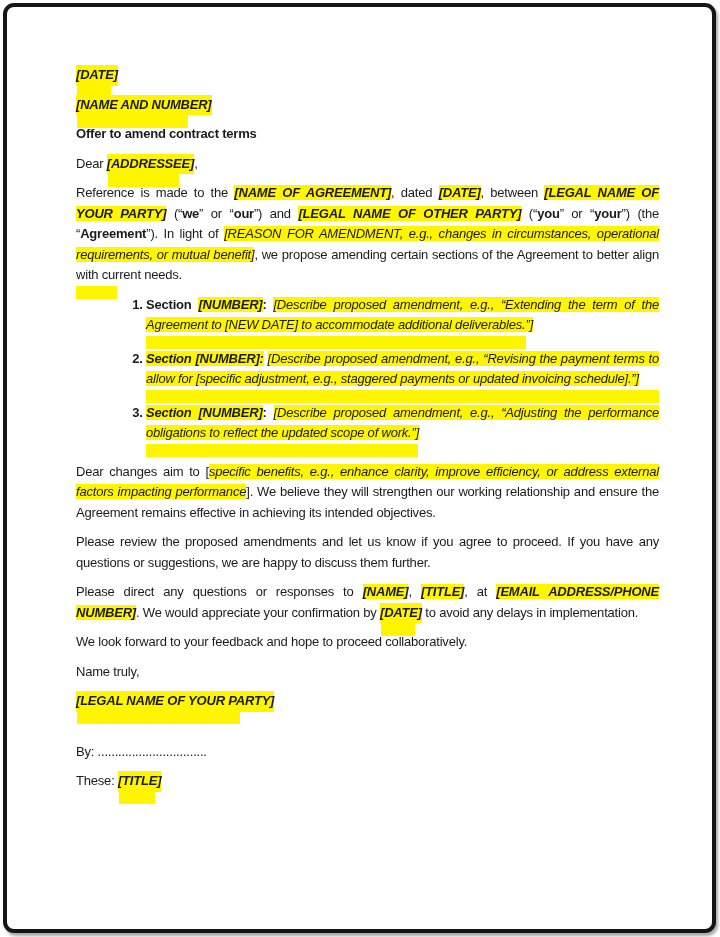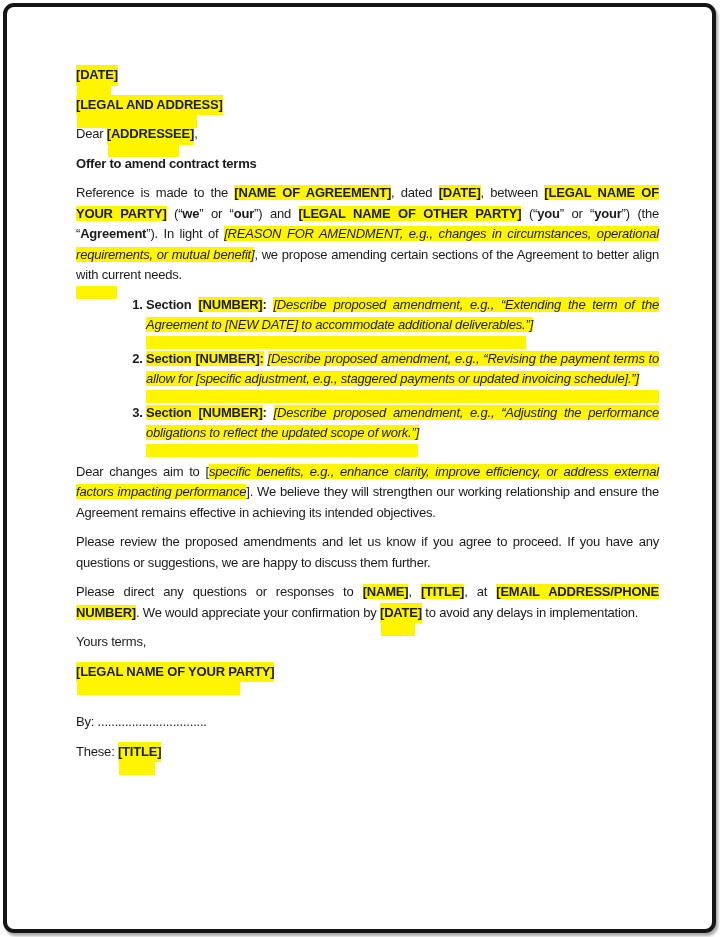--- a/index.html
+++ b/index.html
@@ -14,45 +14,46 @@
     position:absolute;top:58px;left:69px;width:583px;
     font-size:13px;line-height:20.5px;letter-spacing:-0.2px;
     color:var(--ink,#1b1b1b);text-align:justify;
   }
   .doc p{margin:0 0 9px 0;position:relative;}
   .doc ol{margin:4px 0 18px 0;padding:0 0 0 70px;}
   .doc li{margin:0 0 13px 0;position:relative;text-align:justify;}
   .doc li::marker{font-weight:bold;}
   .b{font-weight:bold;}
   .i{font-style:italic;}
-  .hl{background:var(--hl,#FFF500);}
+  .hl{background:var(--hl,#FFF500);font-style:italic;}
   
   .rt{position:relative;display:inline-block;}
   .rt::after{content:"";position:absolute;left:1px;top:19px;width:82%;height:14px;background:var(--hl,#FFF500);}
   
   .ptail{position:absolute;top:100%;height:13px;background:var(--hl,#FFF500);}
   .gap-lg{margin-top:30px !important;}
   .gap-xl{margin-top:30px !important;}
 </style>
 </head>
 <body>
 
 <div class="frame">
   <div class="doc">
       <p><span class="b hl rt">[DATE]</span></p>
-      <p><span class="b hl rt">[LEGAL AND ADDRESS]</span></p>
+      <p><span class="b hl rt">[NAME AND NUMBER]</span></p>
+      <p><span class="b">Offer to amend contract terms</span></p>
       <p><span class="">Dear </span><span class="b hl rt">[ADDRESSEE]</span><span class="">,</span></p>
-      <p><span class="b">Offer to amend contract terms</span></p>
       <p><span class="">Reference is made to the </span><span class="b hl">[NAME OF AGREEMENT]</span><span class="">, dated </span><span class="b hl">[DATE]</span><span class="">, between </span><span class="b hl">[LEGAL NAME OF YOUR PARTY]</span><span class=""> (“</span><span class="b">we</span><span class="">” or “</span><span class="b">our</span><span class="">”) and </span><span class="b hl">[LEGAL NAME OF OTHER PARTY]</span><span class=""> (“</span><span class="b">you</span><span class="">” or “</span><span class="b">your</span><span class="">”) (the “</span><span class="b">Agreement</span><span class="">”). In light of </span><span class="i hl">[REASON FOR AMENDMENT, e.g., changes in circumstances, operational requirements, or mutual benefit]</span><span class="">, we propose amending certain sections of the Agreement to better align with current needs.</span><span class="ptail" style="left: 0%; width: 7%;"></span></p>
       <ol>
         <li><span class="b">Section </span><span class="b hl">[NUMBER]</span><span class="b">: </span><span class="i hl">[Describe proposed amendment, e.g., “Extending the term of the Agreement to [NEW DATE] to accommodate additional deliverables.”]</span><span class="ptail" style="left: 0%; width: 74%;"></span></li>
         <li><span class="b hl">Section [NUMBER]:</span><span class=""> </span><span class="i hl">[Describe proposed amendment, e.g., “Revising the payment terms to allow for [specific adjustment, e.g., staggered payments or updated invoicing schedule].”]</span><span class="ptail" style="left: 0%; width: 100%;"></span></li>
         <li><span class="b hl">Section [NUMBER]</span><span class="b">: </span><span class="i hl">[Describe proposed amendment, e.g., “Adjusting the performance obligations to reflect the updated scope of work.”]</span><span class="ptail" style="left: 0%; width: 53%;"></span></li>
       </ol>
       <p><span class="">Dear changes aim to [</span><span class="i hl">specific benefits, e.g., enhance clarity, improve efficiency, or address external factors impacting performance</span><span class="">]. We believe they will strengthen our working relationship and ensure the Agreement remains effective in achieving its intended objectives.</span></p>
       <p><span class="">Please review the proposed amendments and let us know if you agree to proceed. If you have any questions or suggestions, we are happy to discuss them further.</span></p>
       <p><span class="">Please direct any questions or responses to </span><span class="b hl">[NAME]</span><span class="">, </span><span class="b hl">[TITLE]</span><span class="">, at </span><span class="b hl">[EMAIL ADDRESS/PHONE NUMBER]</span><span class="">. We would appreciate your confirmation by </span><span class="b hl rt">[DATE]</span><span class=""> to avoid any delays in implementation.</span></p>
-      <p><span class="">Yours terms,</span></p>
+      <p><span class="">We look forward to your feedback and hope to proceed collaboratively.</span></p>
+      <p><span class="">Name truly,</span></p>
       <p><span class="b hl rt">[LEGAL NAME OF YOUR PARTY]</span></p>
       <p class="gap-lg"><span class="">By: ................................</span></p>
       <p><span class="">These: </span><span class="b hl rt">[TITLE]</span></p>
     </div>
 </div>
 
 </body></html>

